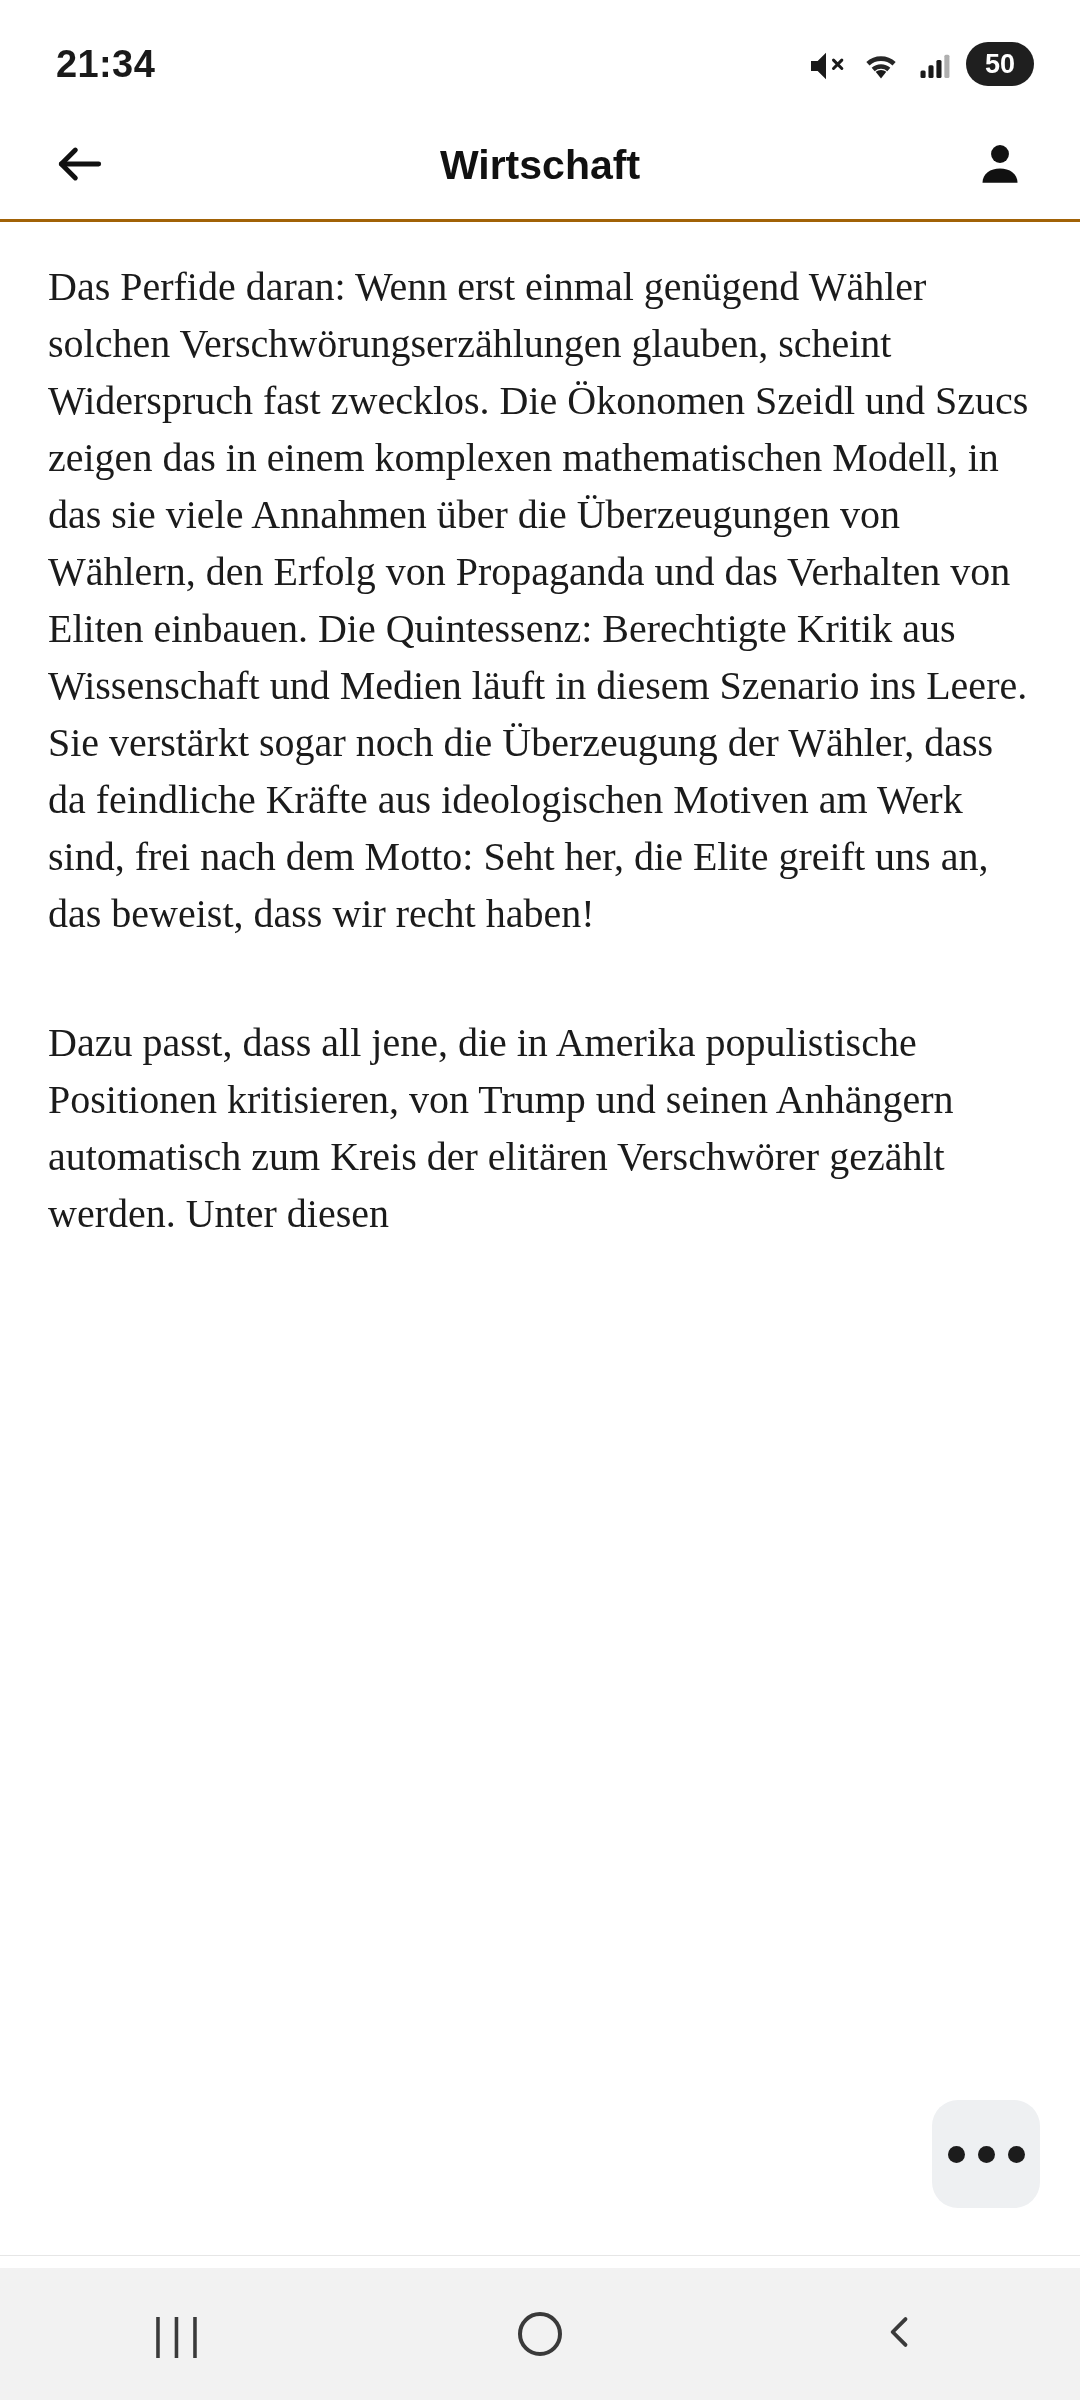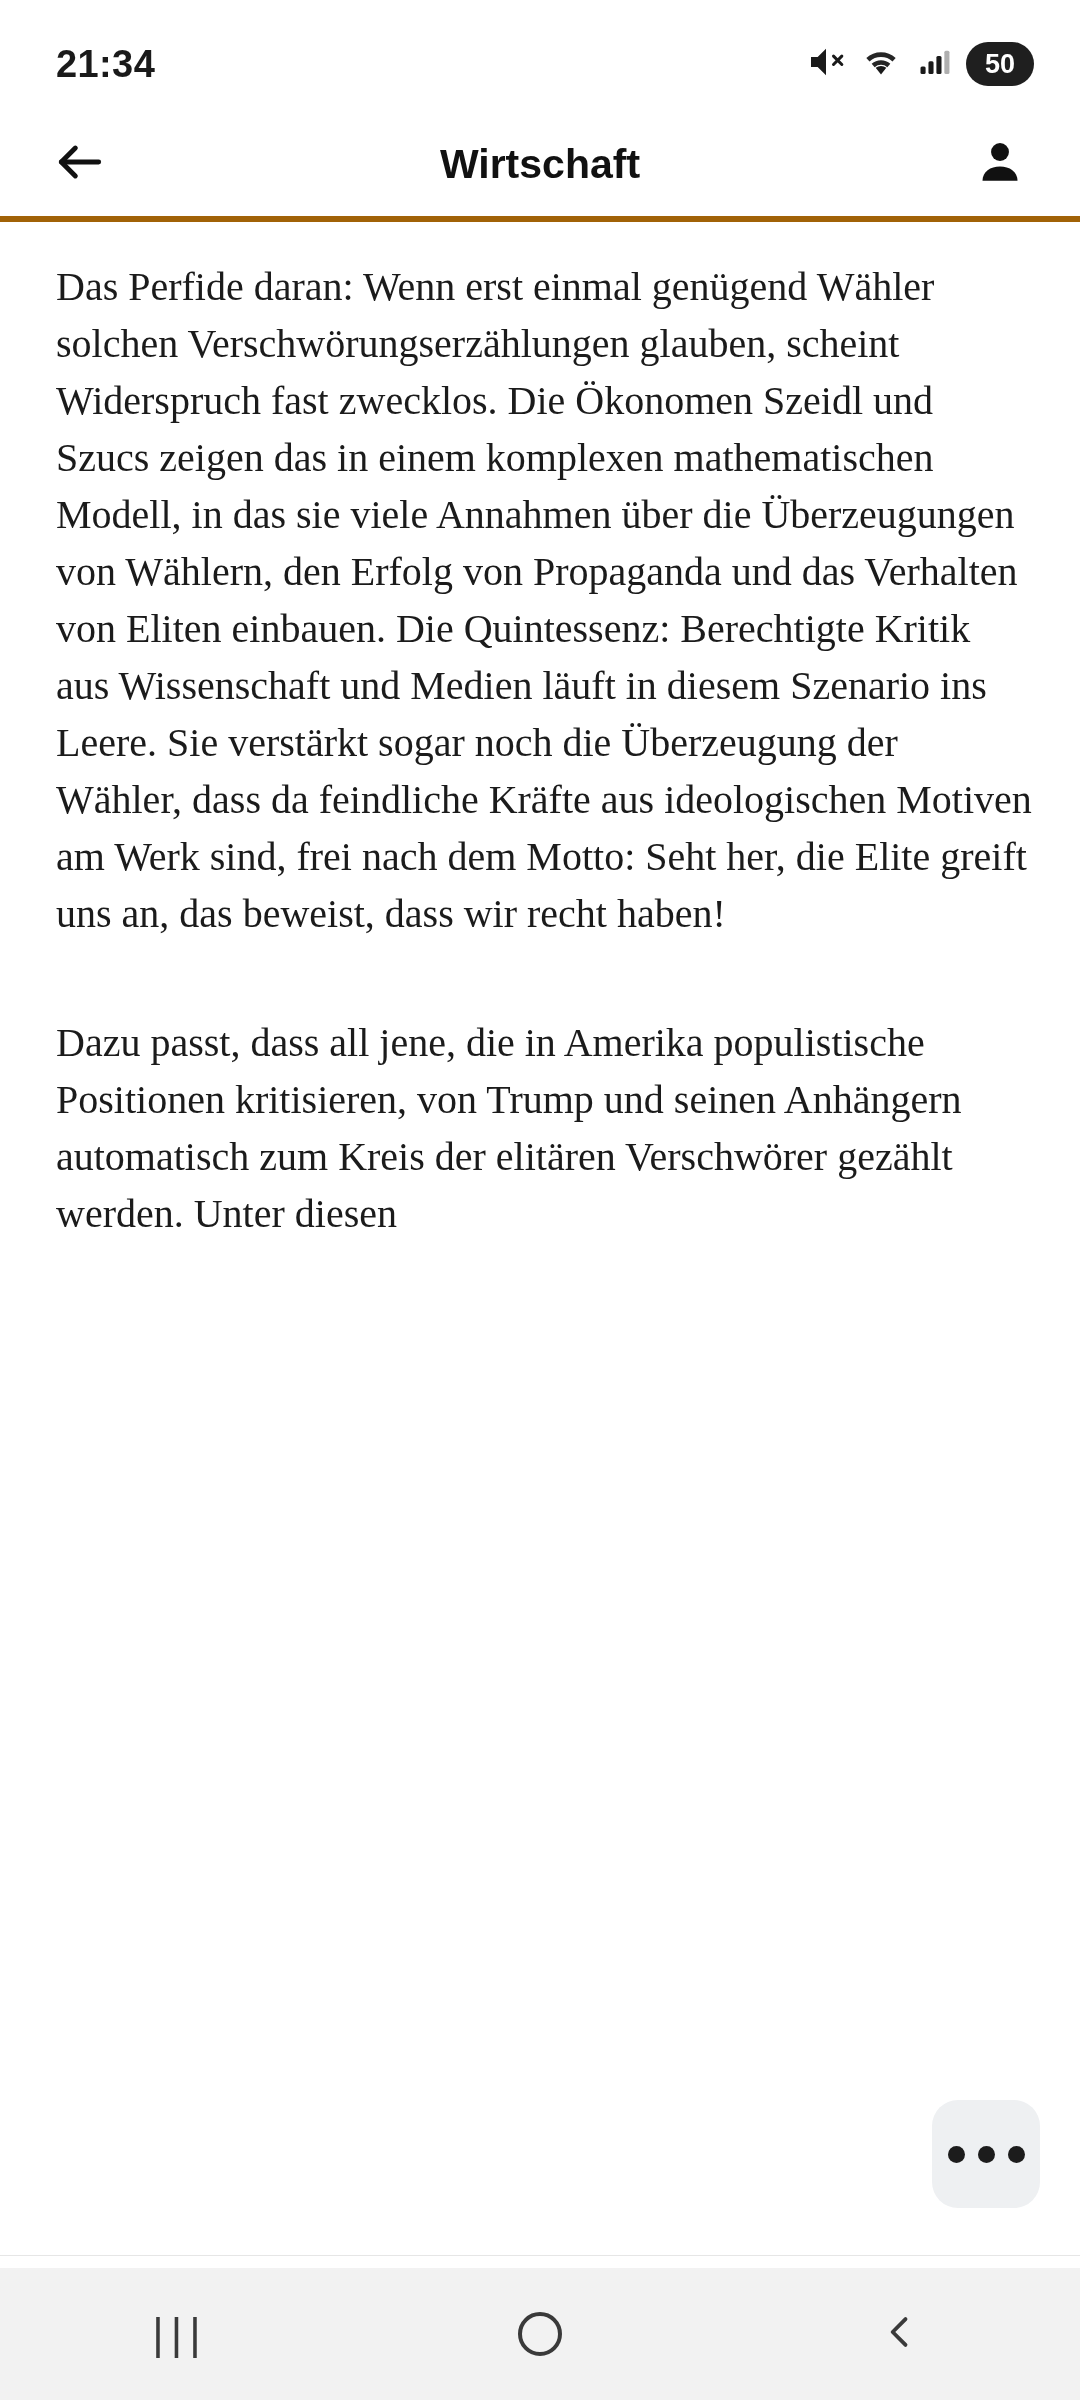--- a/index.html
+++ b/index.html
@@ -26,21 +26,21 @@
     background: #ffffff;
   }
   .status-clock {
     font-size: 38px;
     font-weight: 600;
     color: #1a1a1a;
     letter-spacing: 0.4px;
   }
   .status-right {
     display: flex;
-    align-items: flex-start;
+    align-items: flex-end;
     gap: 14px;
   }
   .status-right svg { display: block; }
   .battery-pill {
     background: #1f1f1f;
     color: #ffffff;
     border-radius: 999px;
     min-width: 68px;
     height: 44px;
     display: flex;
@@ -53,21 +53,21 @@
   }
 
   
   .app-bar {
     height: 110px;
     display: flex;
     align-items: center;
     padding: 0 40px;
     box-sizing: border-box;
     background: #ffffff;
-    border-bottom: 6px solid #a16207;
+    border-bottom: 3px solid #a16207;
     position: relative;
   }
   .app-bar-back {
     width: 80px;
     height: 80px;
     display: flex;
     align-items: center;
     justify-content: center;
   }
   .app-bar-title {
@@ -95,21 +95,21 @@
     box-sizing: border-box;
     font-family: "Liberation Serif", serif;
     font-size: 40px;
     line-height: 57px;
     color: #1b1b1b;
     height: 1358px;
     overflow: hidden;
     background: #ffffff;
   }
   .article p {
-    margin: 0 0 72px 8px;
+    margin: 0 0 72px 0;
   }
   .article p:last-child { margin-bottom: 0; }
 
   
   .fab-more {
     position: absolute;
     right: 40px;
     bottom: 192px;
     width: 108px;
     height: 108px;

